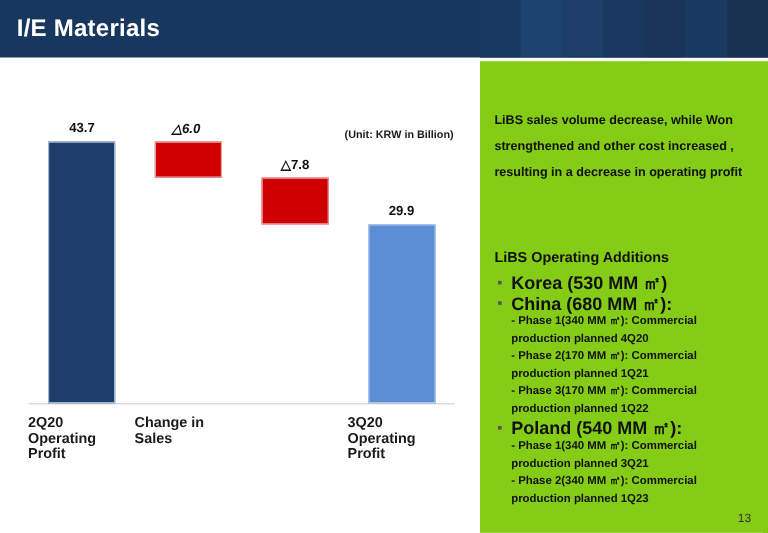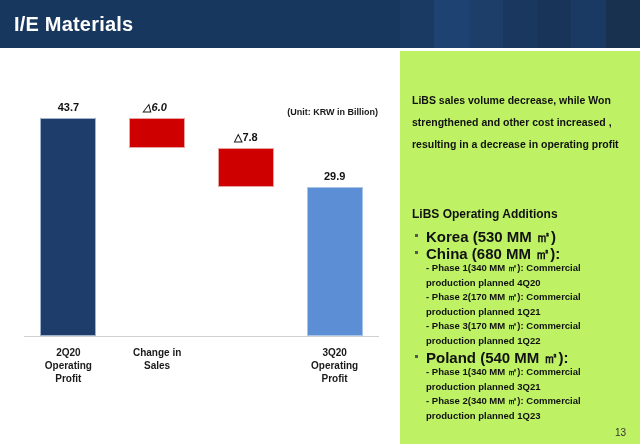--- a/index.html
+++ b/index.html
@@ -90,34 +90,34 @@
   .bar-value {
     position: absolute;
     font-size: 11px;
     font-weight: bold;
     color: #111111;
     text-align: center;
     white-space: nowrap;
   }
   .cat-label {
     position: absolute;
-    font-size: 10px;
+    font-size: 12px;
     font-weight: bold;
     color: #1a1a1a;
-    text-align: center;
+    text-align: left;
     line-height: 13px;
     white-space: pre-line;
   }
 
   
   #right-pane {
     position: absolute;
     left: 400px; top: 51px;
     width: 240px; height: 393px;
-    background: #bef264;
+    background: #84cc16;
   }
   #summary {
     position: absolute;
     left: 12px;
     top: 38px;
     width: 214px;
     font-size: 10.5px;
     font-weight: bold;
     color: #111111;
     line-height: 22px;

